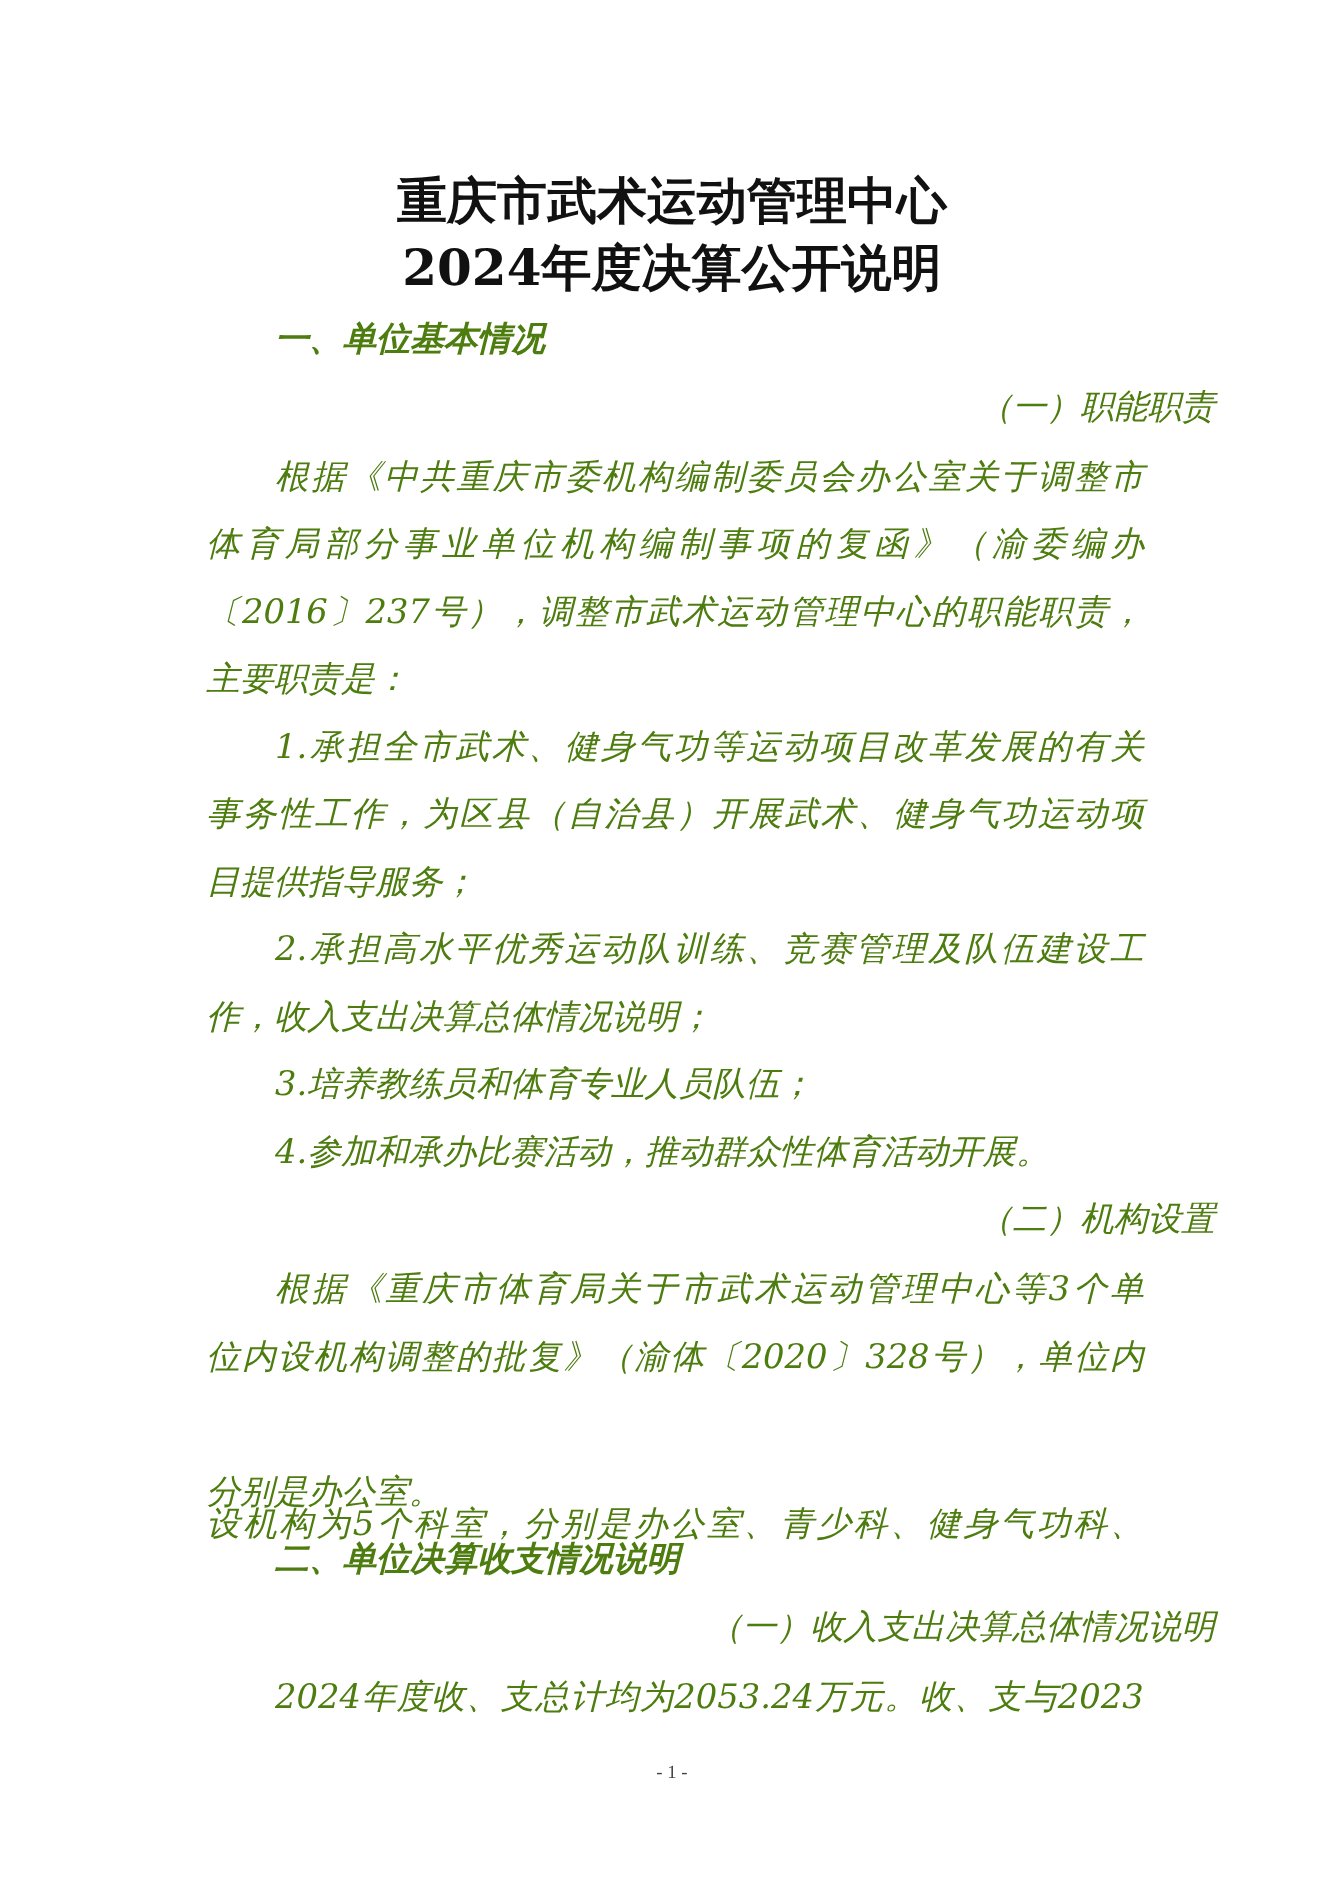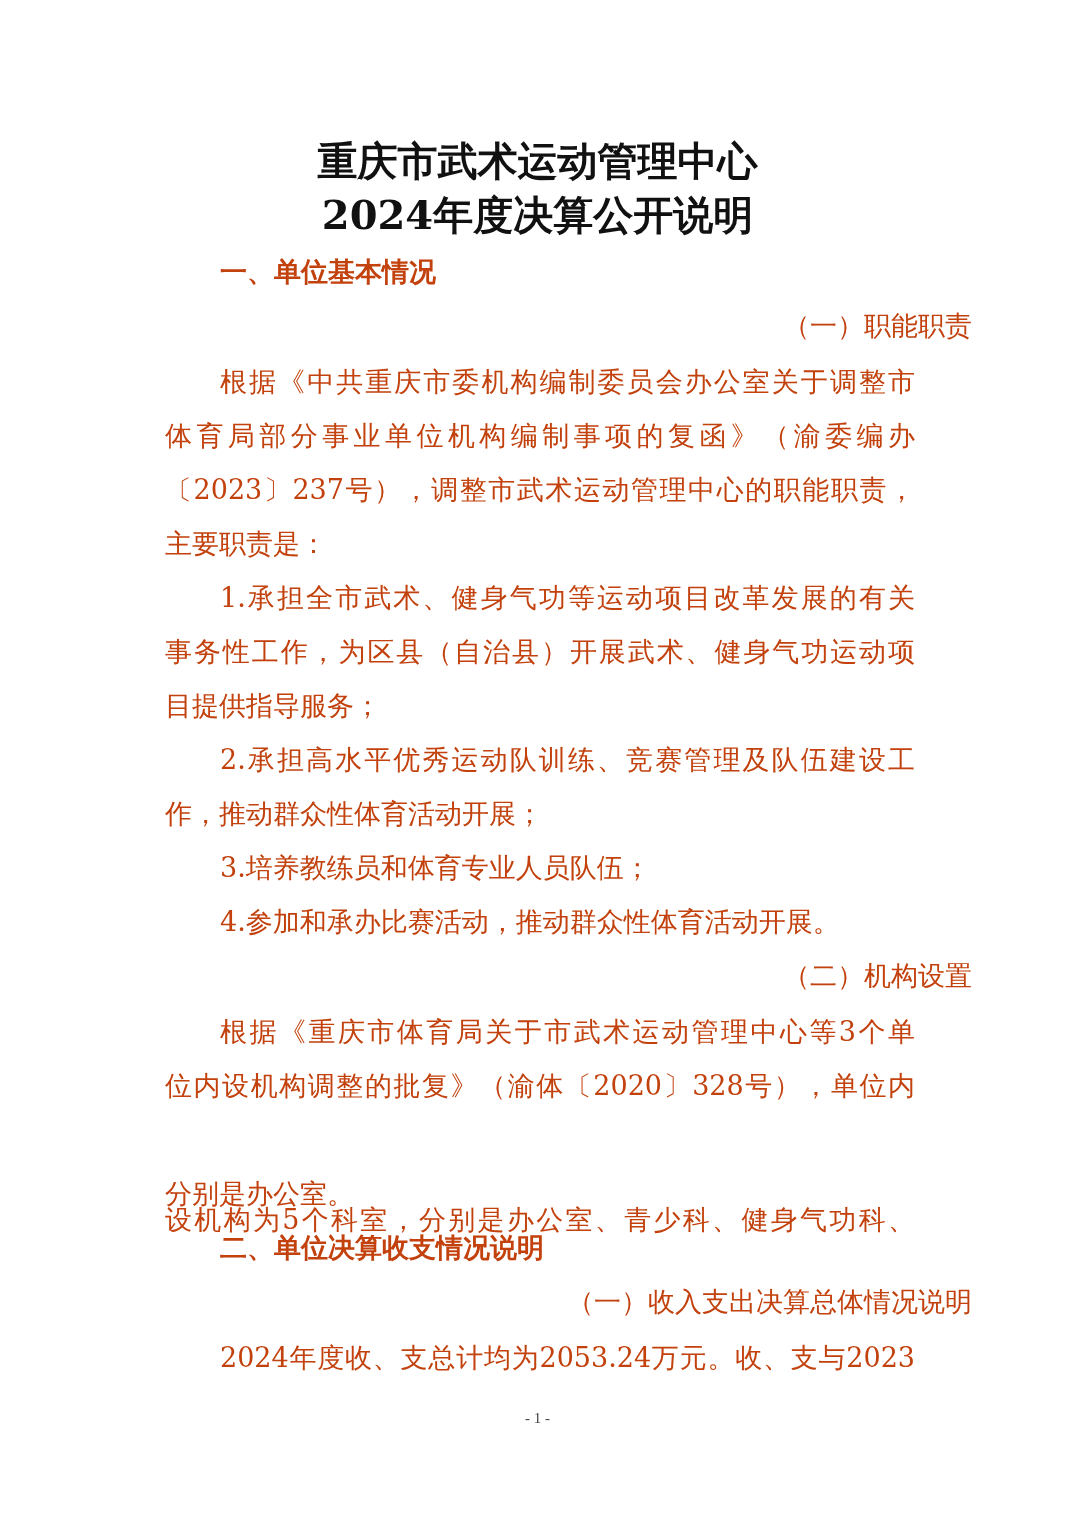--- a/index.html
+++ b/index.html
@@ -37,22 +37,23 @@
     .title.l1 { top: 134px; }
     .title.l2 { top: 188px; font-weight: normal; }
 
     .line {
       position: absolute;
       left: 165px;
       width: 750px;
       font-size: 27px;
       line-height: 36px;
       white-space: nowrap;
-      color: #c2410c;
+      color: #4d7c0f;
       font-family: "DejaVu Serif", "Liberation Serif", serif;
+      font-style: italic;
     }
     .justify {
       text-align: justify;
       text-align-last: justify;
     }
     .indent { left: 220px; width: 695px; }
     .h1 {
       font-family: "DejaVu Sans", "Liberation Sans", sans-serif;
       font-weight: bold;
       font-size: 27px;
@@ -78,29 +79,29 @@
 
   <div class="title l1">重庆市武术运动管理中心</div>
   <div class="title l2" style="font-weight:bold;">2024年度决算公开说明</div>
 
   <div class="line h1" style="top:254px;">一、单位基本情况</div>
 
   <div class="line h2" style="top:308px;">（一）职能职责</div>
 
   <div class="line indent justify" style="top:364px;">根据《中共重庆市委机构编制委员会办公室关于调整市</div>
   <div class="line justify" style="top:418px;">体育局部分事业单位机构编制事项的复函》（渝委编办</div>
-  <div class="line justify" style="top:472px;">〔2023〕237号），调整市武术运动管理中心的职能职责，</div>
+  <div class="line justify" style="top:472px;">〔2016〕237号），调整市武术运动管理中心的职能职责，</div>
   <div class="line" style="top:526px;">主要职责是：</div>
 
   <div class="line indent justify" style="top:580px;">1.承担全市武术、健身气功等运动项目改革发展的有关</div>
   <div class="line" style="top:688px;">目提供指导服务；</div>
   <div class="line justify" style="top:634px;">事务性工作，为区县（自治县）开展武术、健身气功运动项</div>
 
   <div class="line indent justify" style="top:742px;">2.承担高水平优秀运动队训练、竞赛管理及队伍建设工</div>
-  <div class="line" style="top:796px;">作，推动群众性体育活动开展；</div>
+  <div class="line" style="top:796px;">作，收入支出决算总体情况说明；</div>
 
   <div class="line indent" style="top:850px;">3.培养教练员和体育专业人员队伍；</div>
 
   <div class="line indent" style="top:904px;">4.参加和承办比赛活动，推动群众性体育活动开展。</div>
 
   <div class="line h2" style="top:958px;">（二）机构设置</div>
 
   <div class="line indent justify" style="top:1014px;">根据《重庆市体育局关于市武术运动管理中心等3个单</div>
   <div class="line justify" style="top:1068px;">位内设机构调整的批复》（渝体〔2020〕328号），单位内</div>
   <div class="line justify" style="top:1158px;margin-top:44px;">设机构为5个科室，分别是办公室、青少科、健身气功科、</div>

